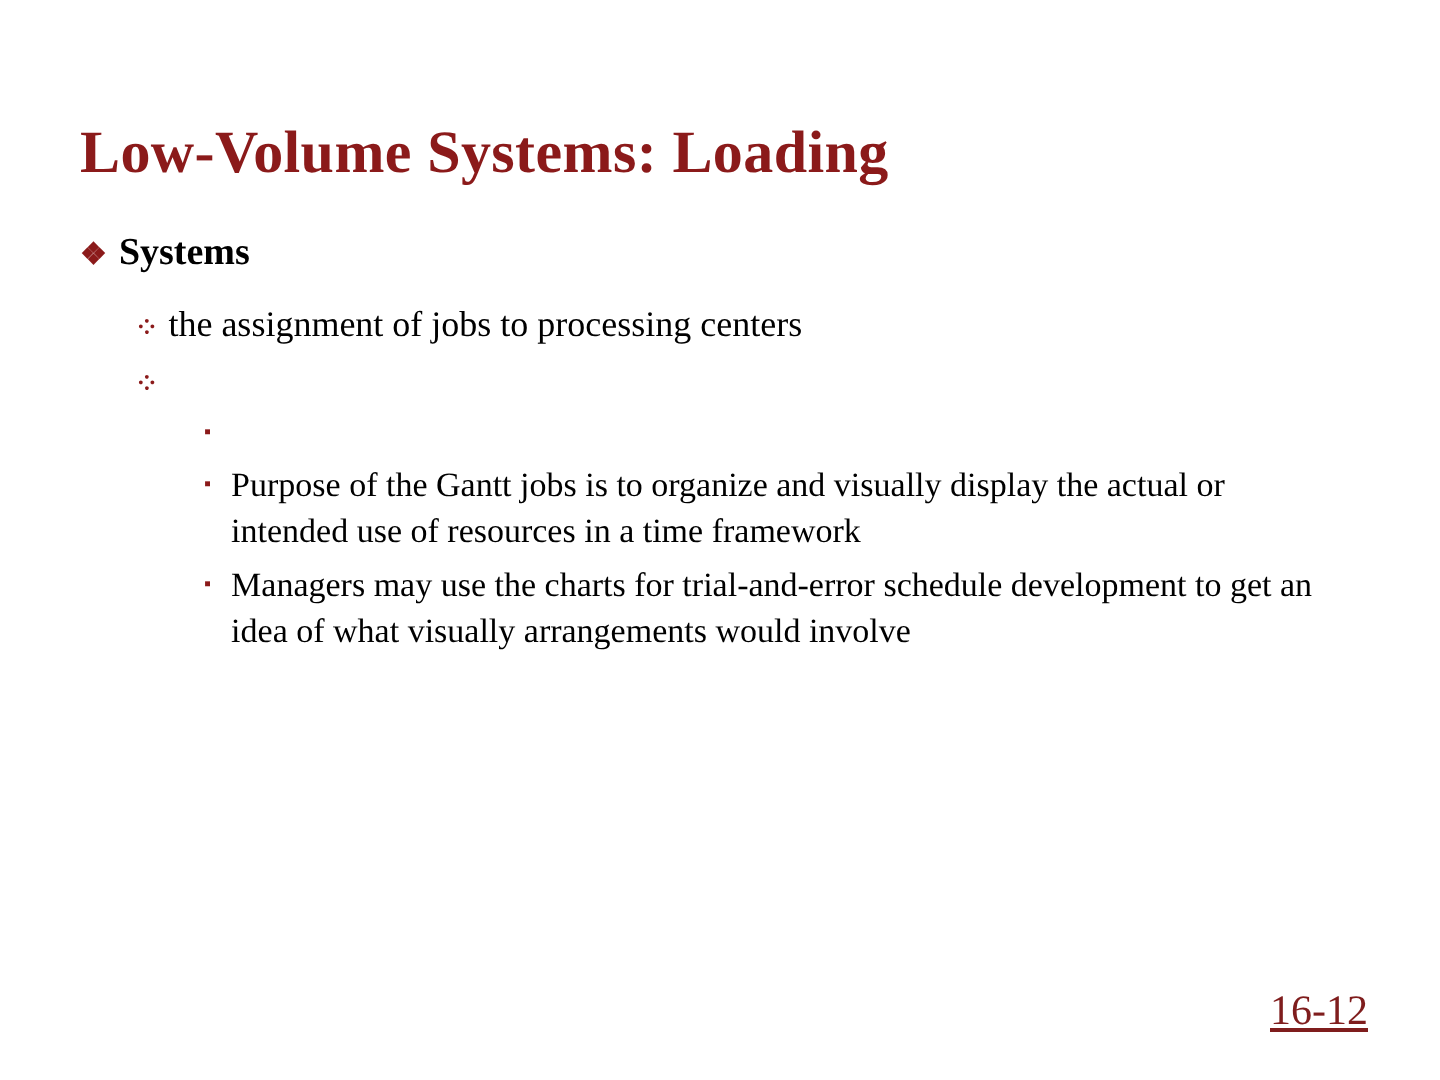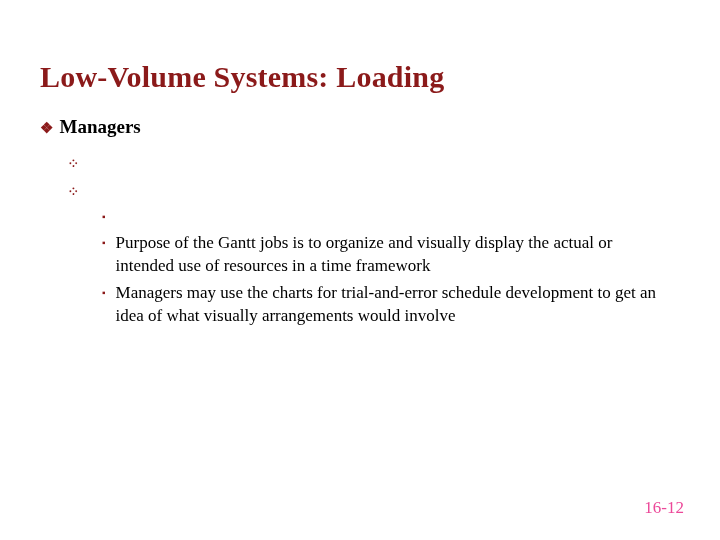--- a/index.html
+++ b/index.html
@@ -6,35 +6,36 @@
   html, body { width: 720px; height: 540px; background: #fff; font-family: Georgia, 'Times New Roman', serif; color: #000; }
   .slide { width: 720px; height: 540px; position: relative; padding: 60px 40px 14px 40px; }
   .title { font-size: 30px; font-weight: bold; color: #8b1a1a; margin-bottom: 22px; letter-spacing: 0.2px; }
   .lvl1 { font-size: 19px; font-weight: bold; margin-left: 0; margin-bottom: 10px; display: flex; align-items: flex-start; }
   .lvl1 .bullet { color: #8b1a1a; margin-right: 6px; font-size: 15px; line-height: 24px; }
   .lvl2 { font-size: 18px; margin-left: 28px; margin-bottom: 4px; display: flex; align-items: flex-start; line-height: 1.35; }
   .lvl2 .bullet { color: #8b1a1a; margin-right: 6px; font-size: 17px; line-height: 24px; font-family: Georgia, serif; }
   .lvl2.bold .txt { font-weight: bold; }
   .lvl3 { font-size: 17px; margin-left: 62px; margin-bottom: 4px; display: flex; align-items: flex-start; line-height: 1.35; padding-right: 20px; }
   .lvl3 .bullet { color: #8b1a1a; margin-right: 10px; font-size: 10px; line-height: 22px; }
-  .pagenum { position: absolute; right: 36px; bottom: 22px; font-size: 17px; color: #ec4899; }
+  .pagenum { position: absolute; right: 36px; bottom: 22px; font-size: 21px; color: #7f1d1d; text-decoration: underline; }
 </style>
 </head>
 <body>
 
 <div class="slide">
   <div class="title">Low-Volume Systems: Loading</div>
 
   <div class="lvl1">
     <span class="bullet">❖</span>
-    <span class="txt">Managers</span>
+    <span class="txt">Systems</span>
   </div>
 
   <div class="lvl2">
     <span class="bullet">܀</span>
+    <span class="txt">the assignment of jobs to processing centers</span>
   </div>
 
   <div class="lvl2 bold">
     <span class="bullet">܀</span>
   </div>
 
   <div class="lvl3">
     <span class="bullet">▪</span>
   </div>
 

